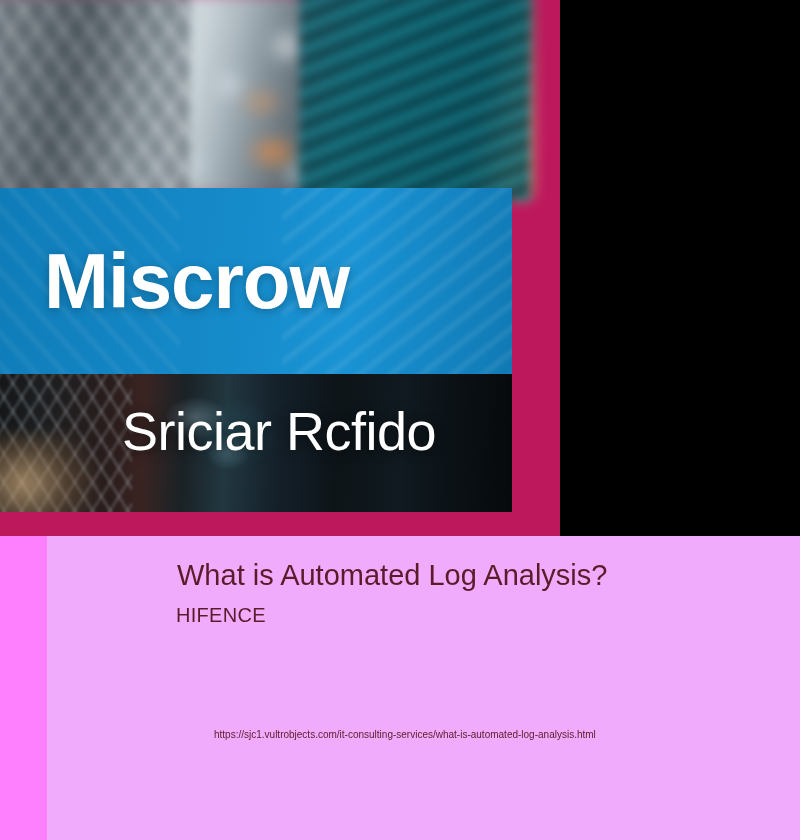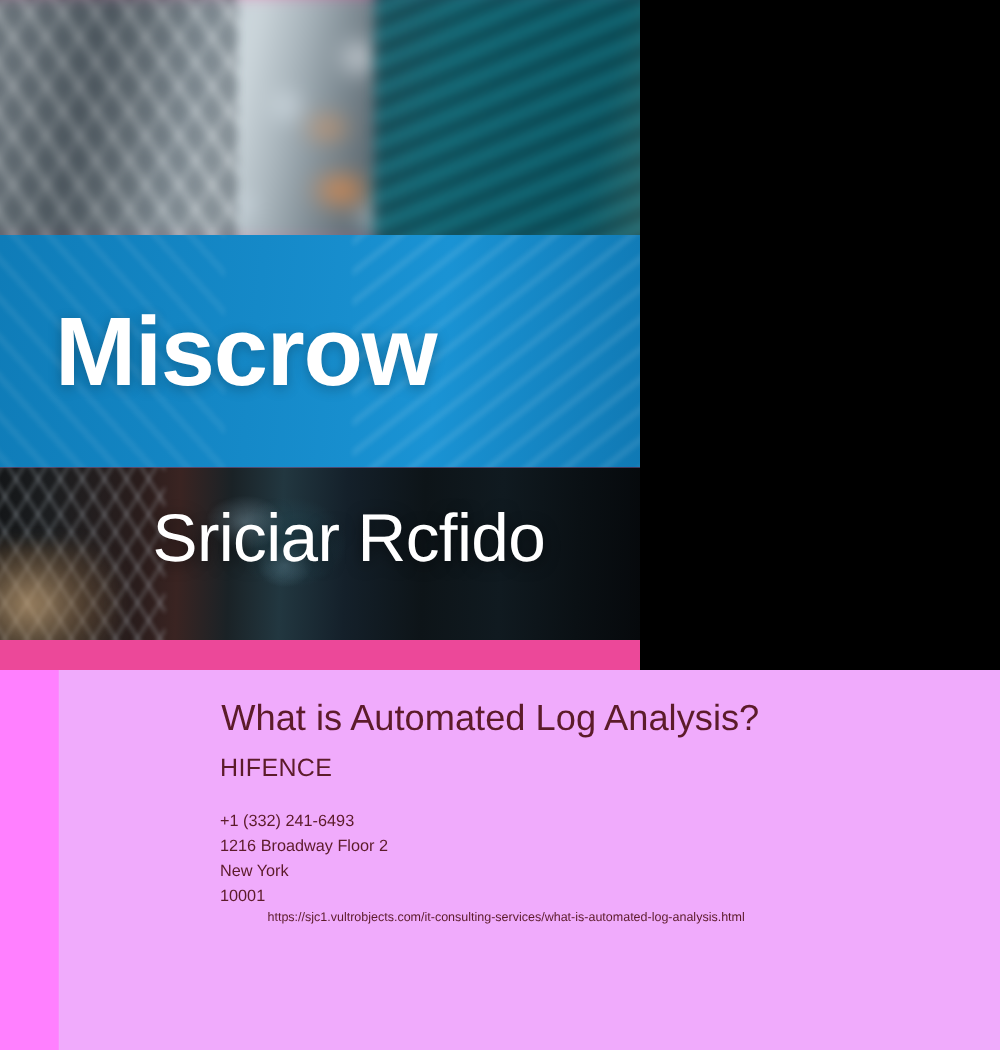--- a/index.html
+++ b/index.html
@@ -27,21 +27,22 @@
     overflow: hidden;
   }
 
   .hero-image {
     position: absolute;
     left: 0;
     top: 0;
     width: 512px;
     height: 651px;
     overflow: hidden;
-    background: #ec4899;
+    background: #be185d;
+    padding-left: 48px;
   }
 
   
   .photo-top {
     position: absolute;
     left: 0;
     top: 0;
     width: 512px;
     height: 190px;
     background:
@@ -283,22 +284,16 @@
   </div>
 
 </div>
 
 <div class="content">
 
   <h1 class="page-title">What is Automated Log Analysis?</h1>
 
   <div class="org-name">HIFENCE</div>
 
-  <div class="contact-block">
-    <span class="contact-line">+1 (332) 241-6493</span>
-    <span class="contact-line">1216 Broadway Floor 2</span>
-    <span class="contact-line">New York</span>
-    <span class="contact-line">10001</span>
-  </div>
 
   <a class="source-url" href="#">https://sjc1.vultrobjects.com/it-consulting-services/what-is-automated-log-analysis.html</a>
 
 </div>
 
 </body></html>

